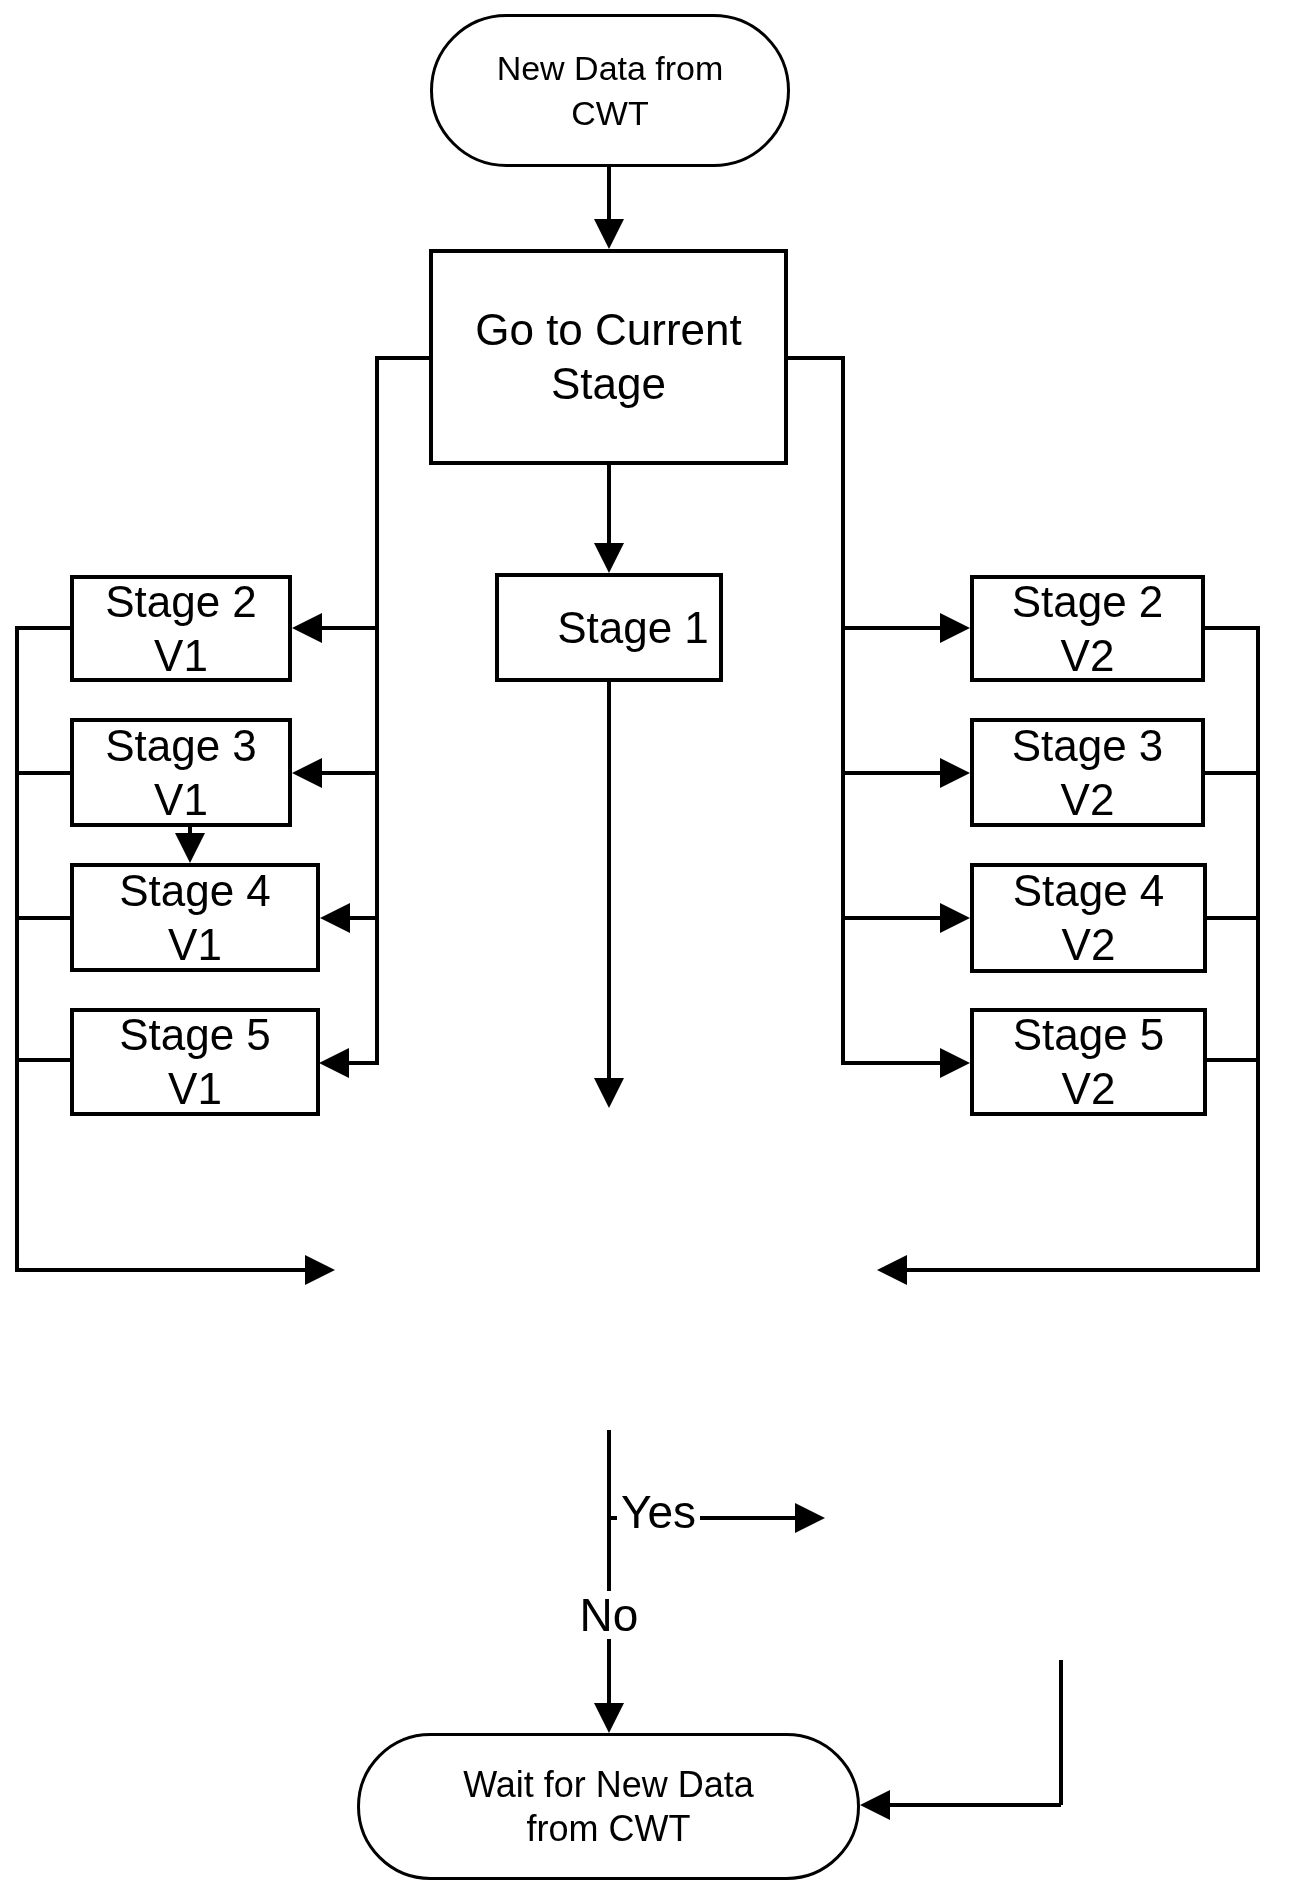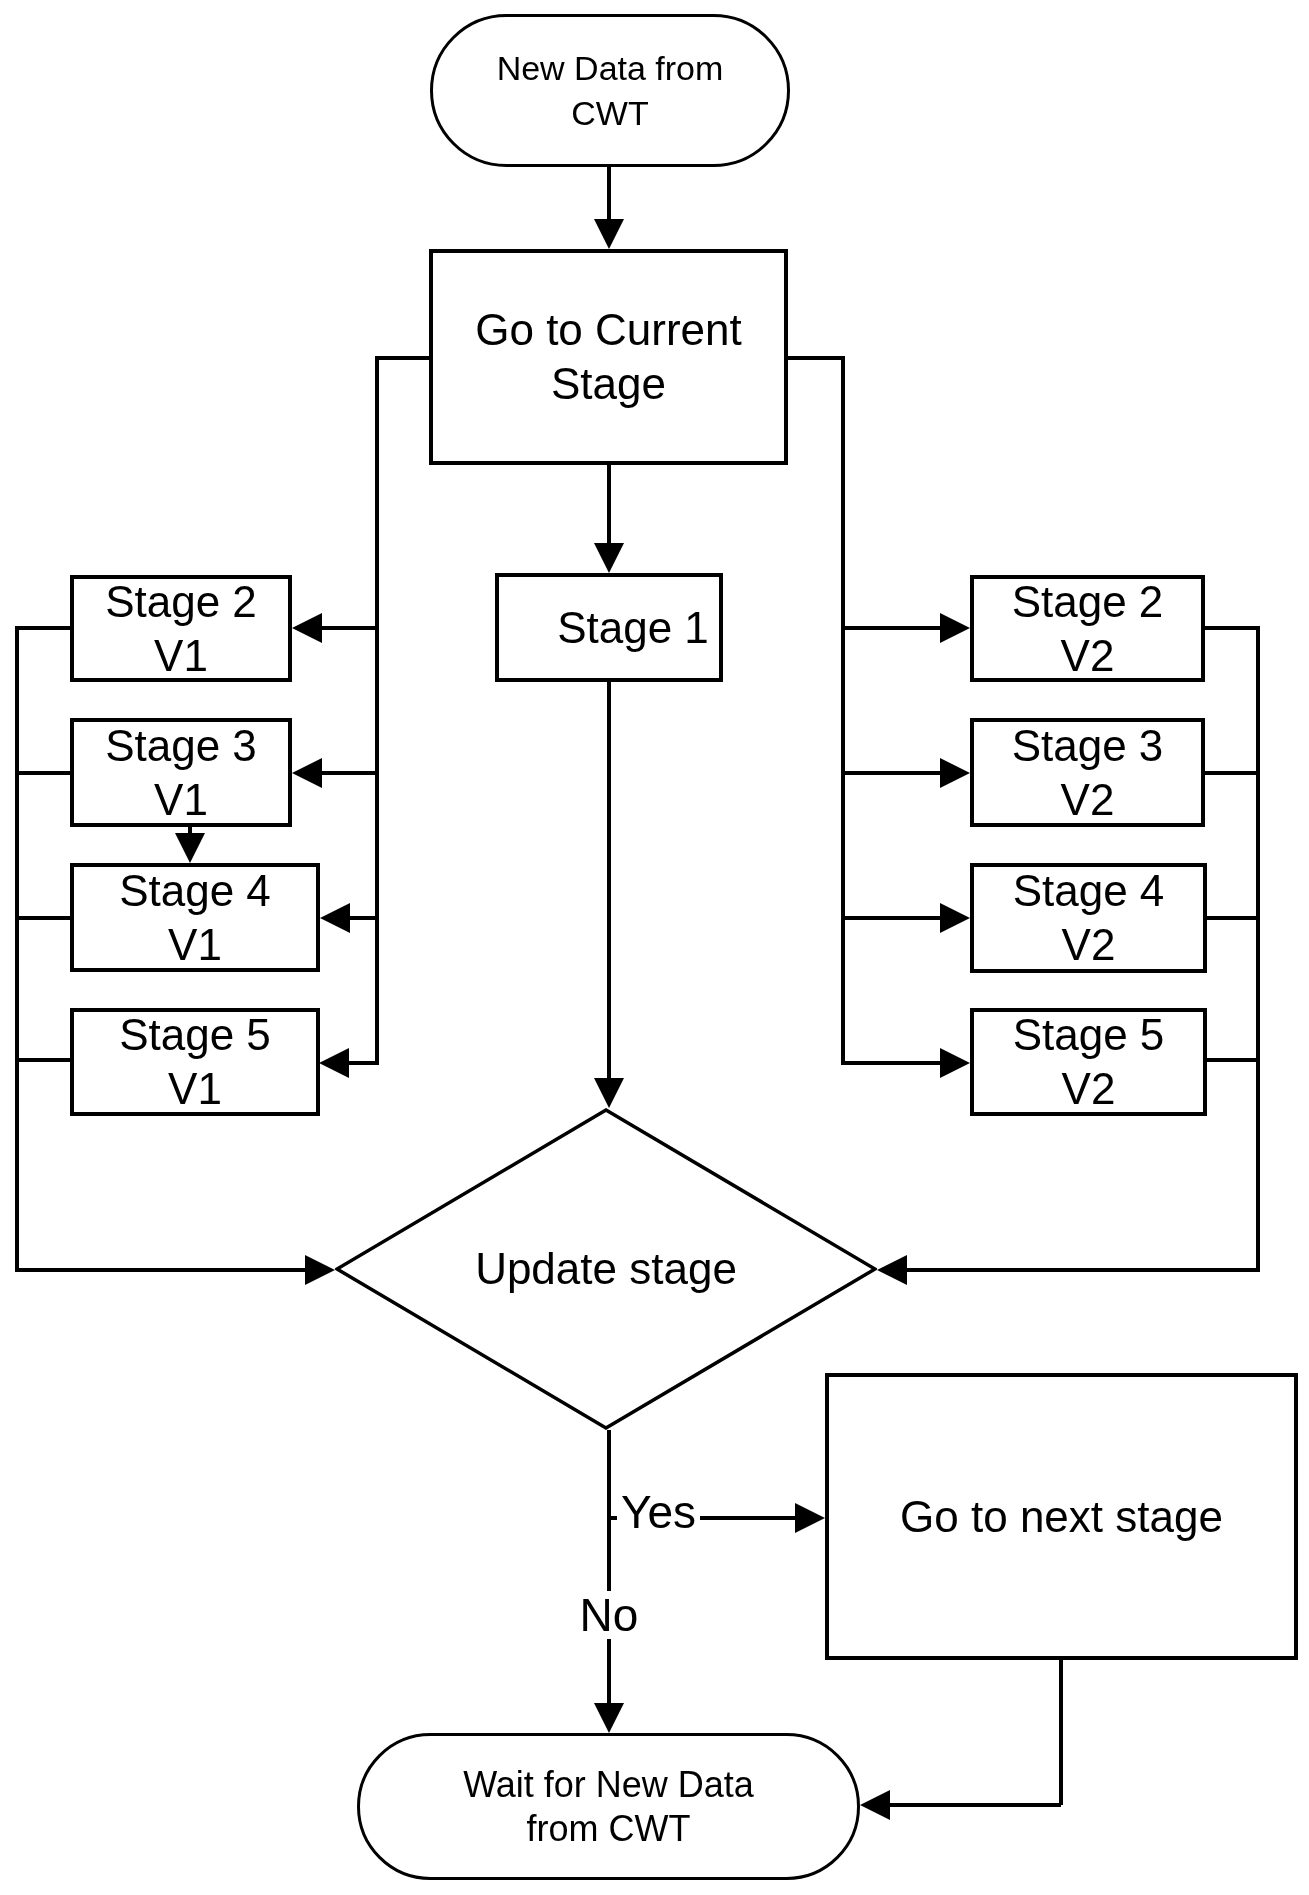--- a/index.html
+++ b/index.html
@@ -141,30 +141,21 @@
   </div>
   <div class="node" style="left:970px;top:863px;width:237px;height:110px;">
     <span>Stage 4
 V2</span>
   </div>
   <div class="node" style="left:970px;top:1008px;width:237px;height:108px;">
     <span>Stage 5
 V2</span>
   </div>
 
-  <div class="diamond-wrap">
-    <svg width="542" height="322" viewBox="0 0 542 322">
-      <polygon points="271,2 540,161 271,320 2,161" fill="#ffffff" stroke="#000000" stroke-width="3.5"></polygon>
-    </svg>
-    <div class="diamond-label">Update stage</div>
-  </div>
 
-  <div class="node" style="left:825px;top:1373px;width:473px;height:287px;">
-    <span>Go to next stage</span>
-  </div>
 
   <div class="node terminator wait-node" style="left:357px;top:1733px;width:503px;height:147px;">
     <span>Wait for New Data
 from CWT</span>
   </div>
 
   <div class="edge-label" style="left:617px;top:1488px;">Yes</div>
   <div class="edge-label" style="left:609px;top:1551px;transform:translateX(-50%);margin-top:40px;">No</div>
 
 </div>

